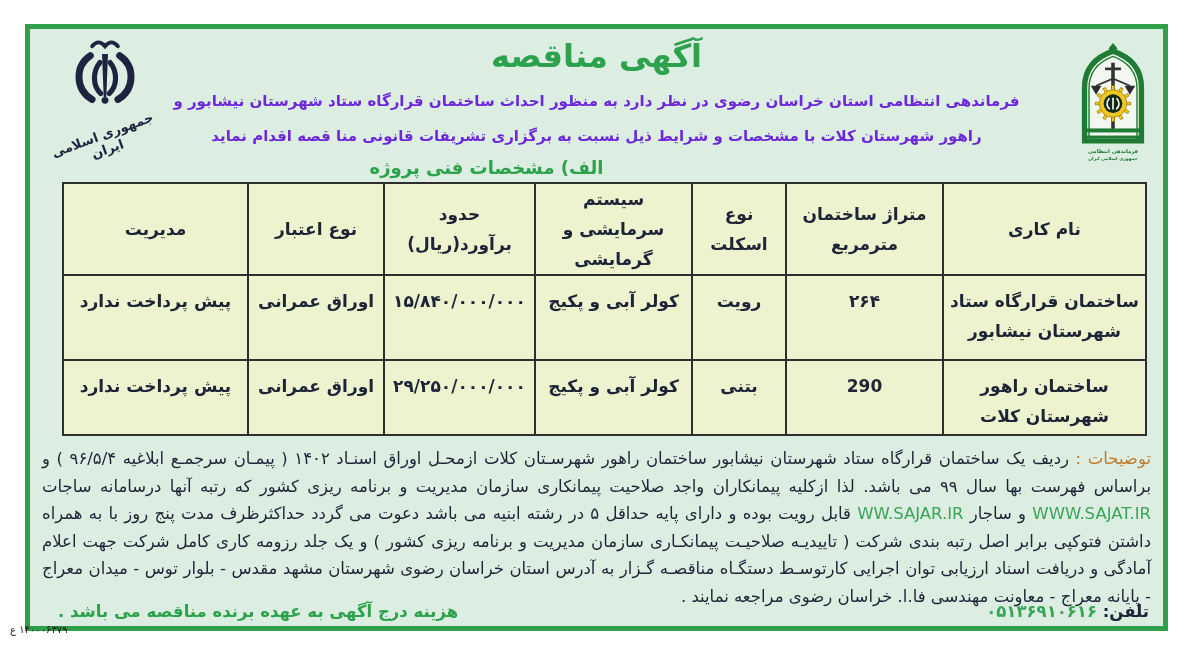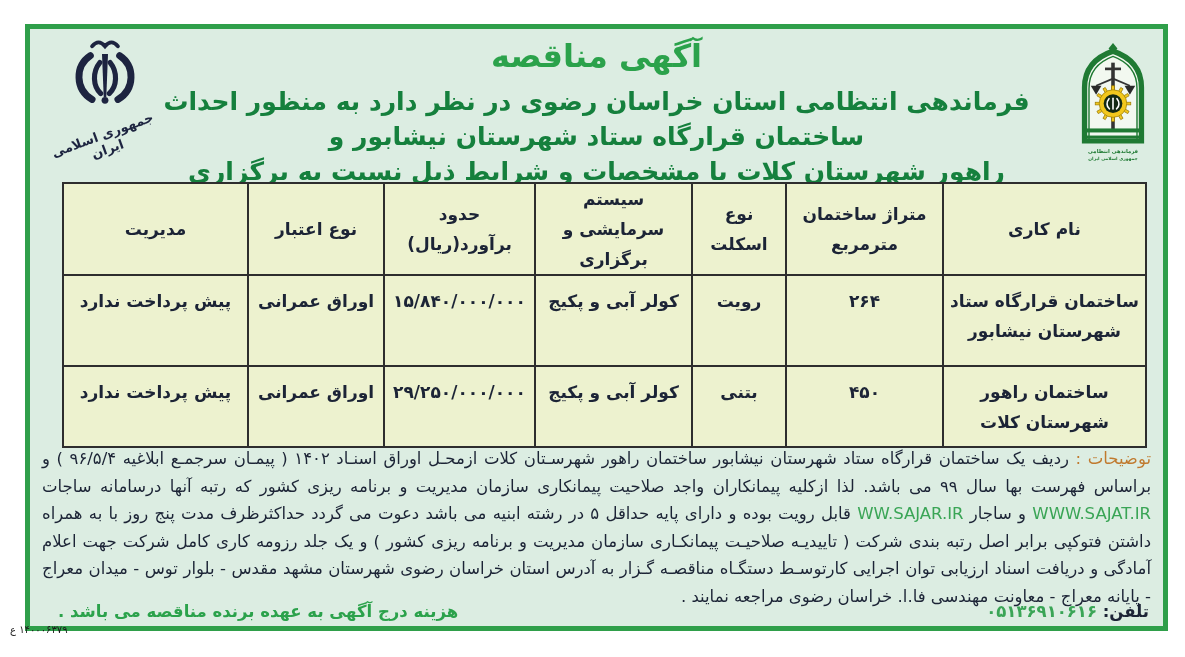--- a/index.html
+++ b/index.html
@@ -17,38 +17,38 @@
   .emblem-caption{
     position:absolute;left:0px;top:92px;width:130px;
     color:#1d2440;font-weight:bold;font-size:13px;direction:rtl;text-align:center;
     transform:rotate(-20deg);transform-origin:center;
   }
   .logo-right{position:absolute;top:4px;right:8px;width:82px;height:152px;}
   
   .head{position:absolute;top:8px;left:0;right:0;text-align:center;direction:rtl;}
   .title{color:#2ba24b;font-size:32px;font-weight:bold;letter-spacing:0;}
   .intro{
-    color:#15803d;font-size:25px;font-weight:bold;line-height:35px;
+    color:#6d28d9;font-size:15px;font-weight:bold;line-height:35px;
     margin-top:9px;padding:0 112px;
   }
   .section{
     color:#2ba24b;font-size:18px;font-weight:bold;margin-top:3px;
     transform:translateX(-110px);
   }
   
   table.proj{
     position:absolute;top:153px;left:32px;width:1083px;
     border-collapse:collapse;direction:rtl;table-layout:fixed;
   }
   table.proj th,table.proj td{
     border:2px solid #2e2e2e;background:#edf2cf;color:#1c2436;
     font-weight:bold;font-size:17px;text-align:center;overflow:hidden;
   }
   table.proj th{height:89px;vertical-align:middle;line-height:30px;padding:0 6px;}
-  table.proj td{vertical-align:top;padding:10px 6px 6px 6px;line-height:30px;}
+  table.proj td{vertical-align:top;padding:10px 6px 0 6px;line-height:30px;}
   tr.r1 td{height:73px;}
   tr.r2 td{height:63px;}
   
   .notes{
     position:absolute;top:416px;left:12px;right:12px;direction:rtl;
     text-align:justify;color:#1c2436;font-weight:normal;font-size:16.5px;line-height:27.5px;
   }
   .notes .lbl{color:#c07a2e;}
   .notes .lnk{color:#3aa556;}
   
@@ -147,39 +147,39 @@
       <col style="width:157px">
         <col style="width:151px">
         <col style="width:136px">
       <col style="width:185px">
     </colgroup>
     <thead>
       <tr>
         <th>نام کاری</th>
         <th>متراژ ساختمان مترمربع</th>
         <th>نوع اسکلت</th>
-        <th>سیستم سرمایشی و برگزاری</th>
+        <th>سیستم سرمایشی و گرمایشی</th>
         <th>حدود برآورد(ریال)</th>
         <th>نوع اعتبار</th>
         <th>مدیریت</th>
       </tr>
     </thead>
     <tbody>
       <tr class="r1">
         <td>ساختمان قرارگاه ستاد شهرستان نیشابور</td>
         <td>۲۶۴</td>
         <td>رویت</td>
         <td>کولر آبی و پکیج</td>
         <td>۱۵/۸۴۰/۰۰۰/۰۰۰</td>
         <td>اوراق عمرانی</td>
         <td>پیش پرداخت ندارد</td>
       </tr>
       <tr class="r2">
         <td>ساختمان راهور شهرستان کلات</td>
-        <td>۴۵۰</td>
+        <td>290</td>
         <td>بتنی</td>
         <td>کولر آبی و پکیج</td>
         <td>۲۹/۲۵۰/۰۰۰/۰۰۰</td>
         <td>اوراق عمرانی</td>
         <td>پیش پرداخت ندارد</td>
       </tr>
     </tbody>
   </table>
 
   <div class="notes">

